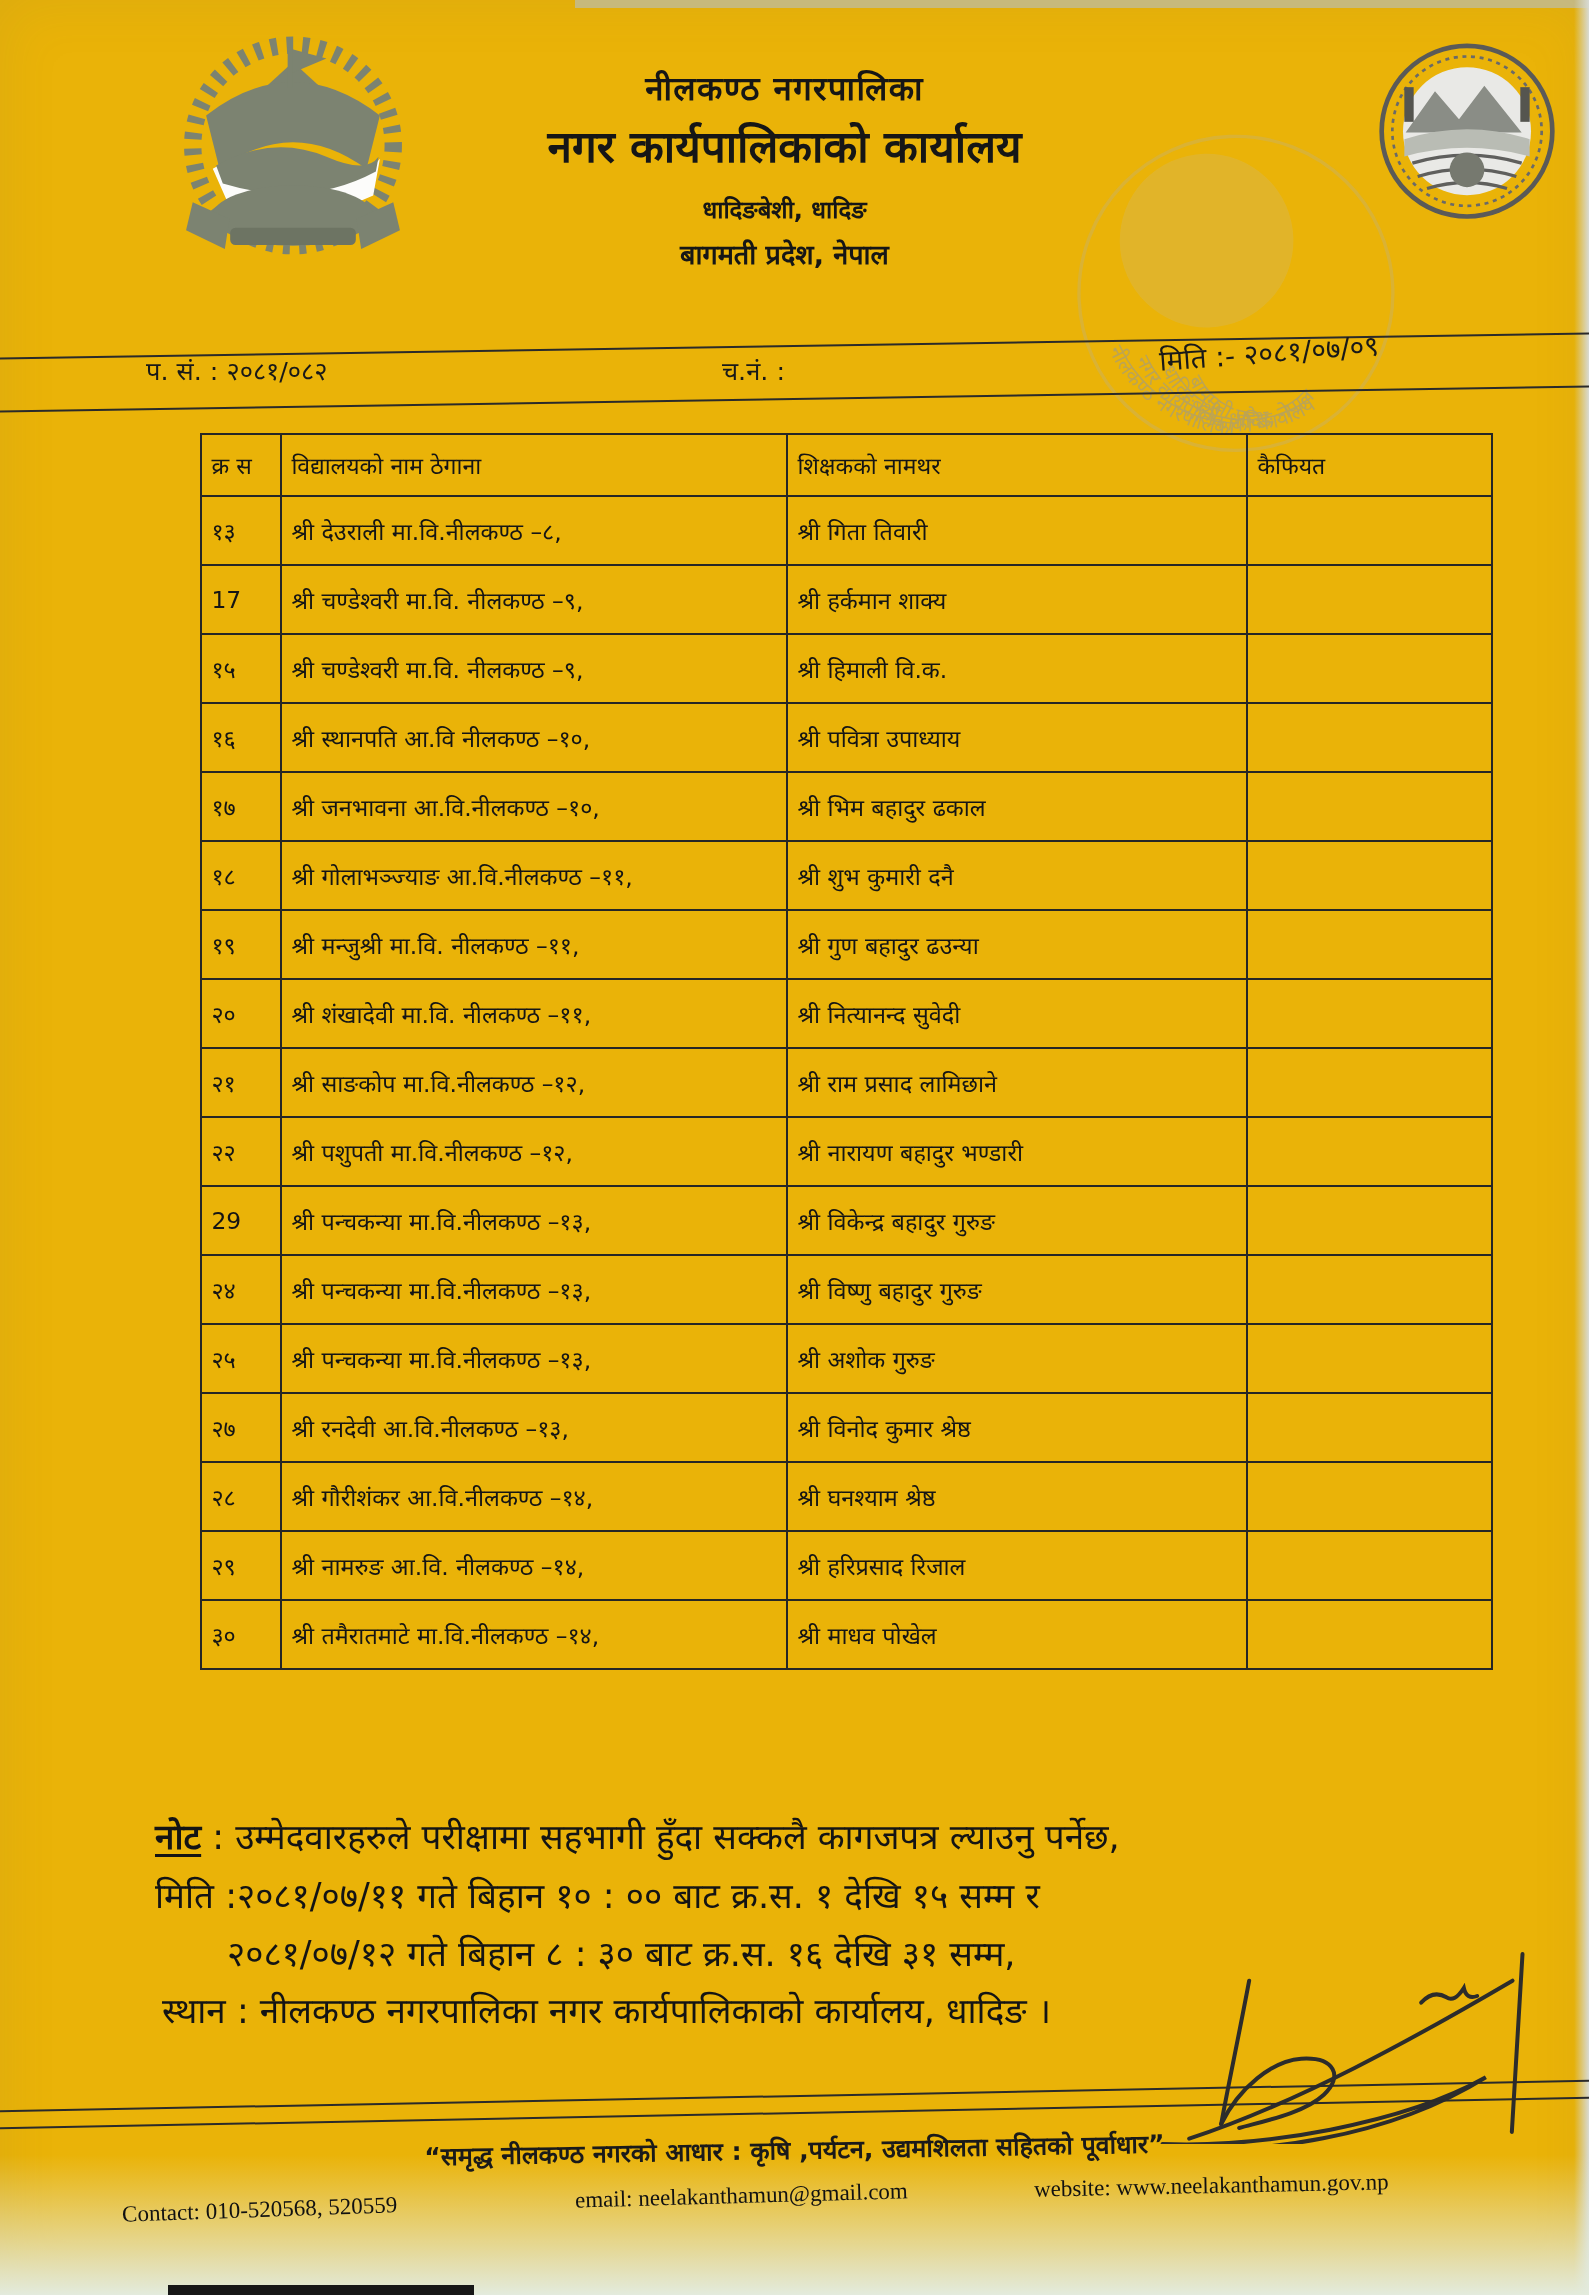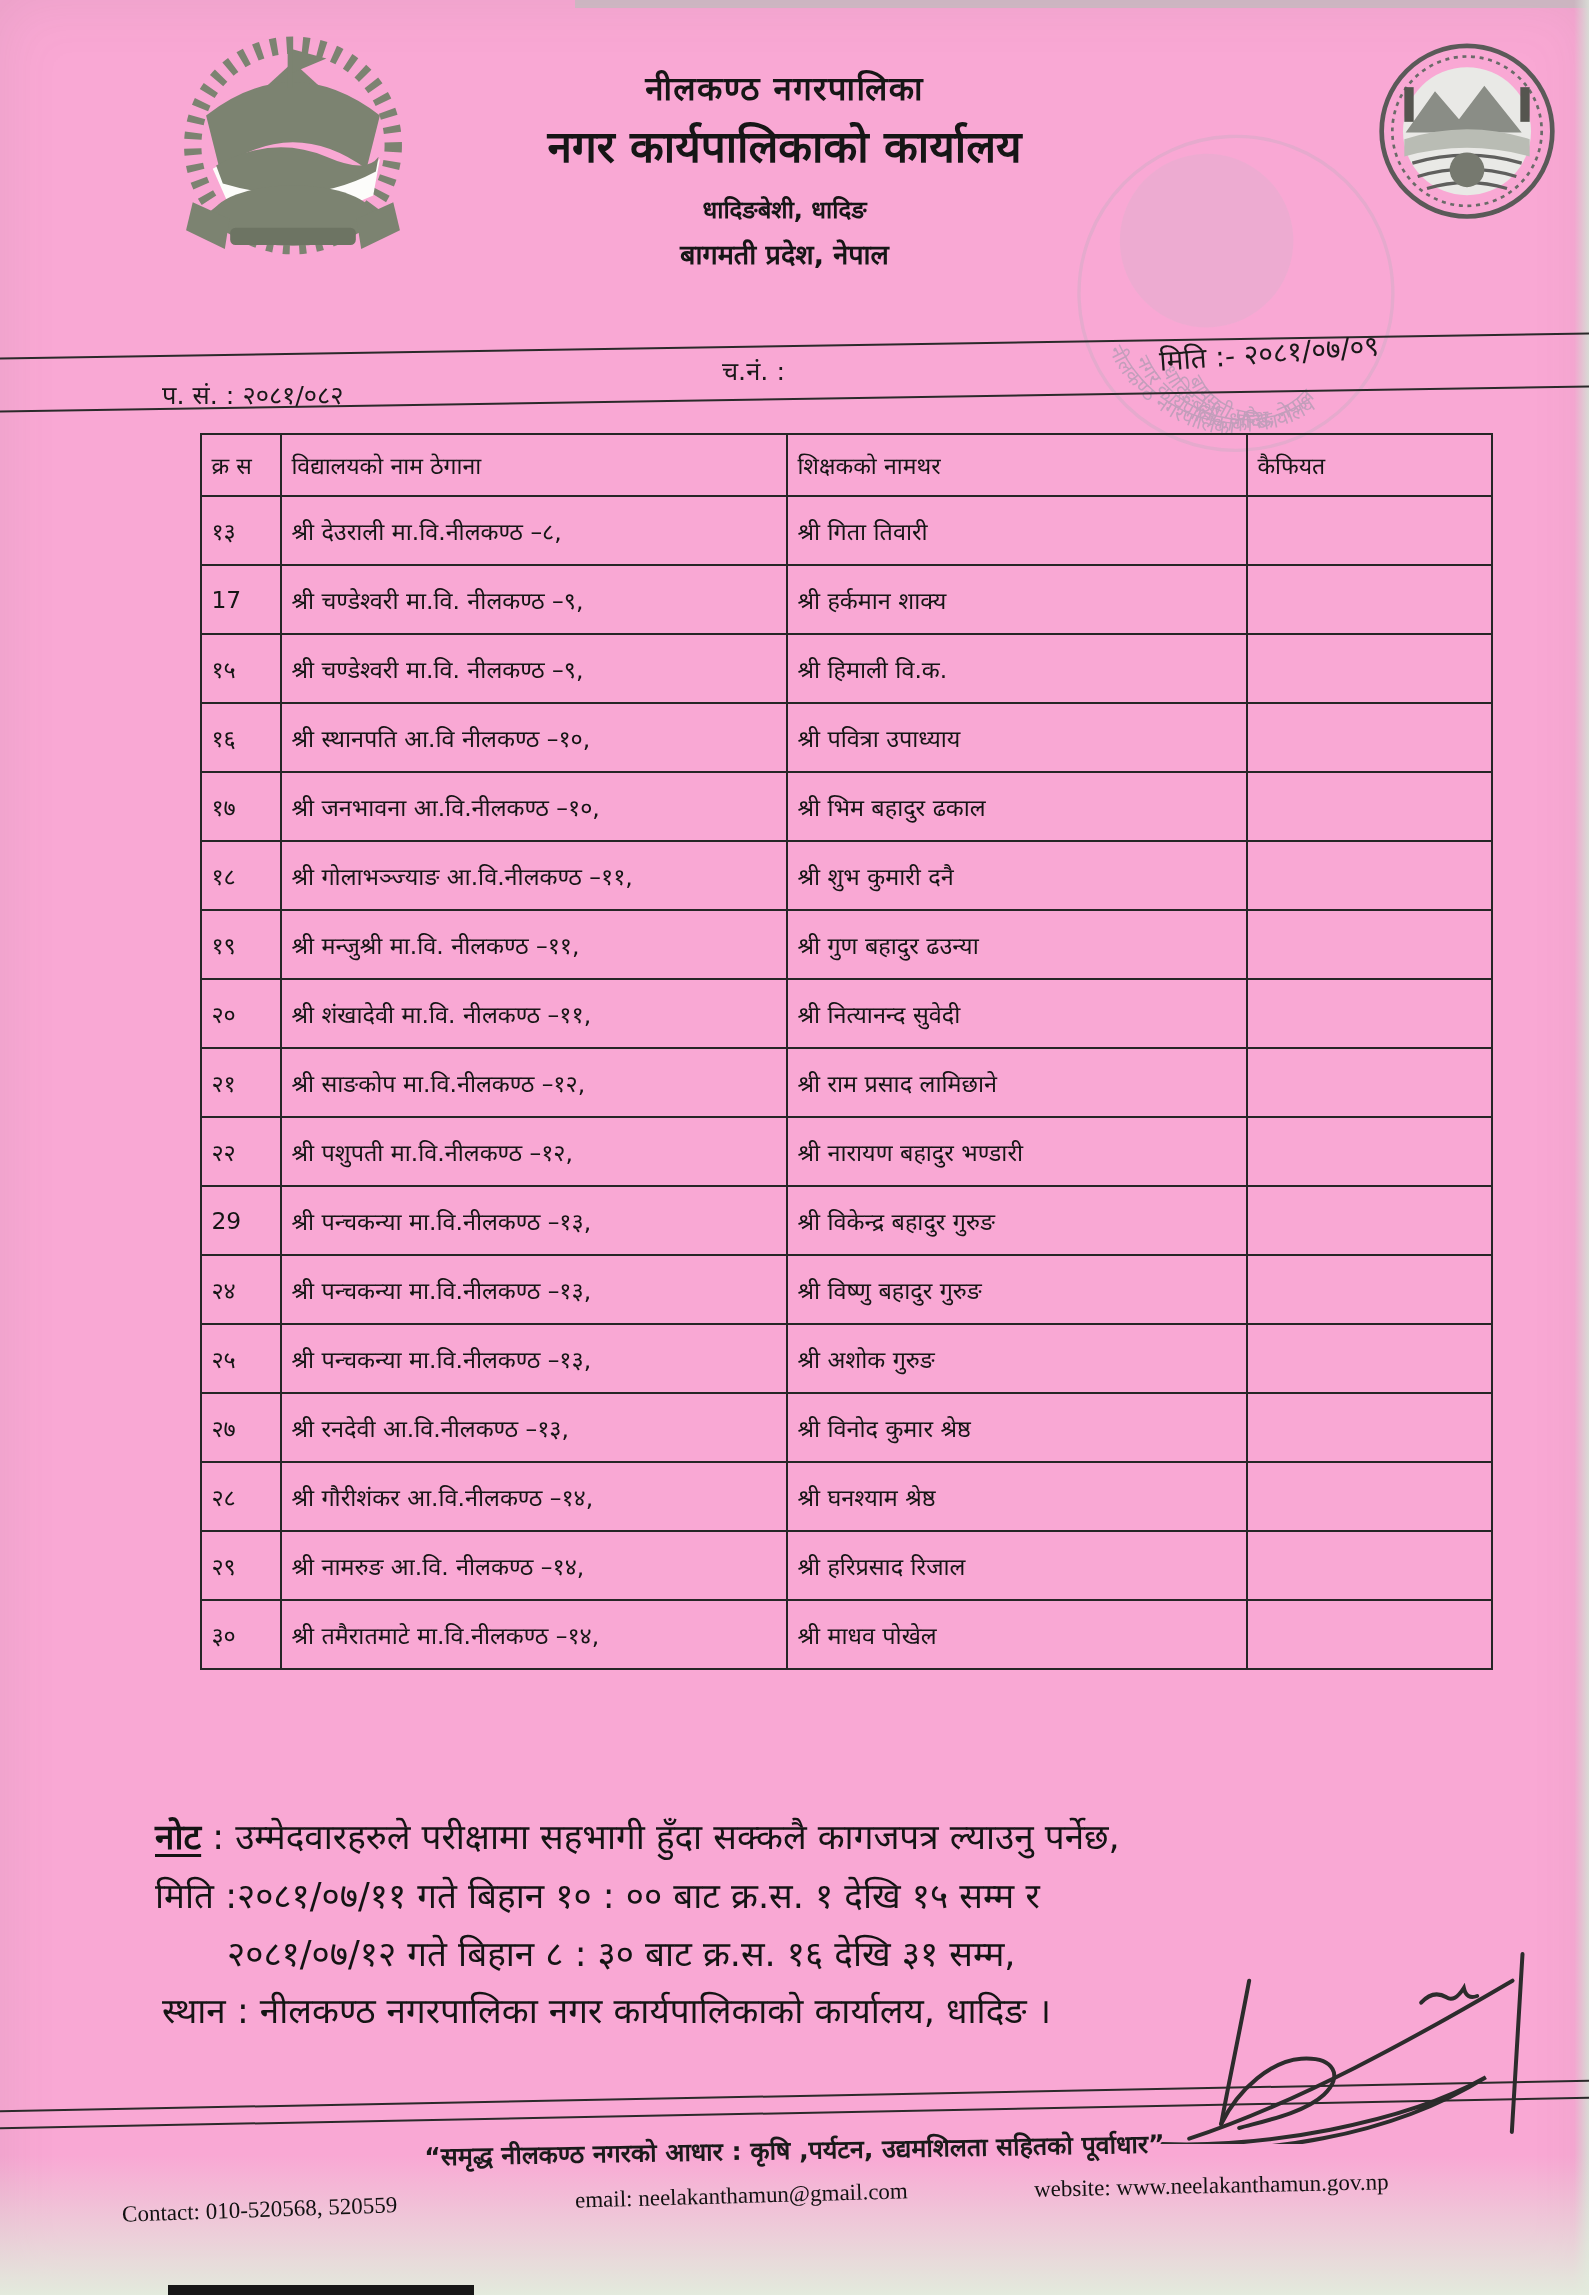--- a/index.html
+++ b/index.html
@@ -2,21 +2,21 @@
 <html style="font-size:10.7px"><head>
 <meta charset="utf-8">
 <style>
   html,body{margin:0;padding:0;}
   body{
     width:1589px;height:2295px;position:relative;overflow:hidden;
     background:#f7f7f5;
     font-family:"DejaVu Sans",sans-serif;
     color:#1c1c1c;
   }
-  .page{position:absolute;inset:0;background:#f9a8d4;
+  .page{position:absolute;inset:0;background:#eab308;
     box-shadow:inset 0 0 60px rgba(90,95,88,.10);}
   .edge-top{position:absolute;left:575px;top:0;width:1015px;height:8px;background:#b9bfba;opacity:.65;}
   .edge-right{position:absolute;right:0;top:0;width:14.7px;height:100%;background:linear-gradient(to left,#d8dbd5,rgba(216,219,213,0));}
   .edge-bottom{position:absolute;left:0;bottom:0;width:100%;height:140px;background:linear-gradient(to top,#e3ebdd,rgba(227,235,221,0));}
   .bar-bottom-left{position:absolute;left:168px;top:2285px;width:306px;height:10.7px;background:#171717;}
 
   
   .hdr-title{position:absolute;left:377px;width:815px;text-align:center;font-weight:bold;color:#161616;}
   .t1{top:65px;font-size:33px;letter-spacing:1.3px;}
   .t2{top:115px;font-size:44px;}
@@ -25,21 +25,21 @@
   .emblem{position:absolute;left:166px;top:35px;width:254px;height:241px;}
   .seal{position:absolute;left:1371px;top:39px;width:192px;height:187px;}
   .stamp{position:absolute;left:1042px;top:94px;width:374px;height:361px;opacity:.5;transform:rotate(-24deg);}
 
   
   .rule{position:absolute;left:-13.4px;width:1617px;height:0;border-top:2.7px solid #2a2a2a;}
   .rule-thin{border-top-width:2px;}
   .r1{top:345px;transform:rotate(-0.9deg);}
   .r2{top:398px;transform:rotate(-0.9deg);}
   .ref-text{position:absolute;top:353px;font-size:25.4px;color:#191919;}
-  .ref-pa{left:162px;margin-top:24px;}
+  .ref-pa{left:146px;}
   .ref-cha{left:722px;}
   .ref-miti{left:1159px;top:333px;font-size:28px;transform:rotate(-4deg);}
 
   
   table.sch{position:absolute;left:200px;top:433px;width:1291px;border-collapse:collapse;table-layout:fixed;}
   table.sch td,table.sch th{border:2px solid #262626;font-weight:normal;text-align:left;
     font-size:23.4px;color:#151515;padding:0 9.4px;vertical-align:middle;}
   table.sch thead th{height:60px;font-size:23px;}
   table.sch tbody td{height:67px;}
   td.sn,th.sn{text-align:center;padding:0 1.3px;}

